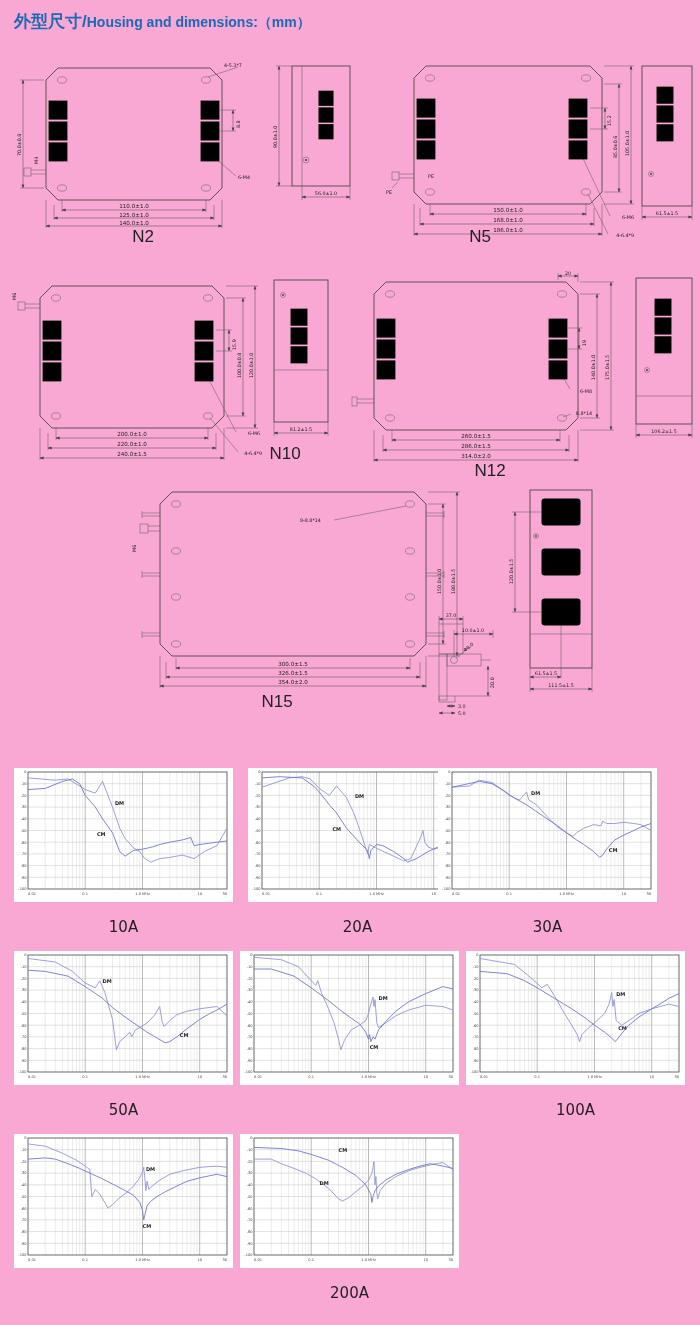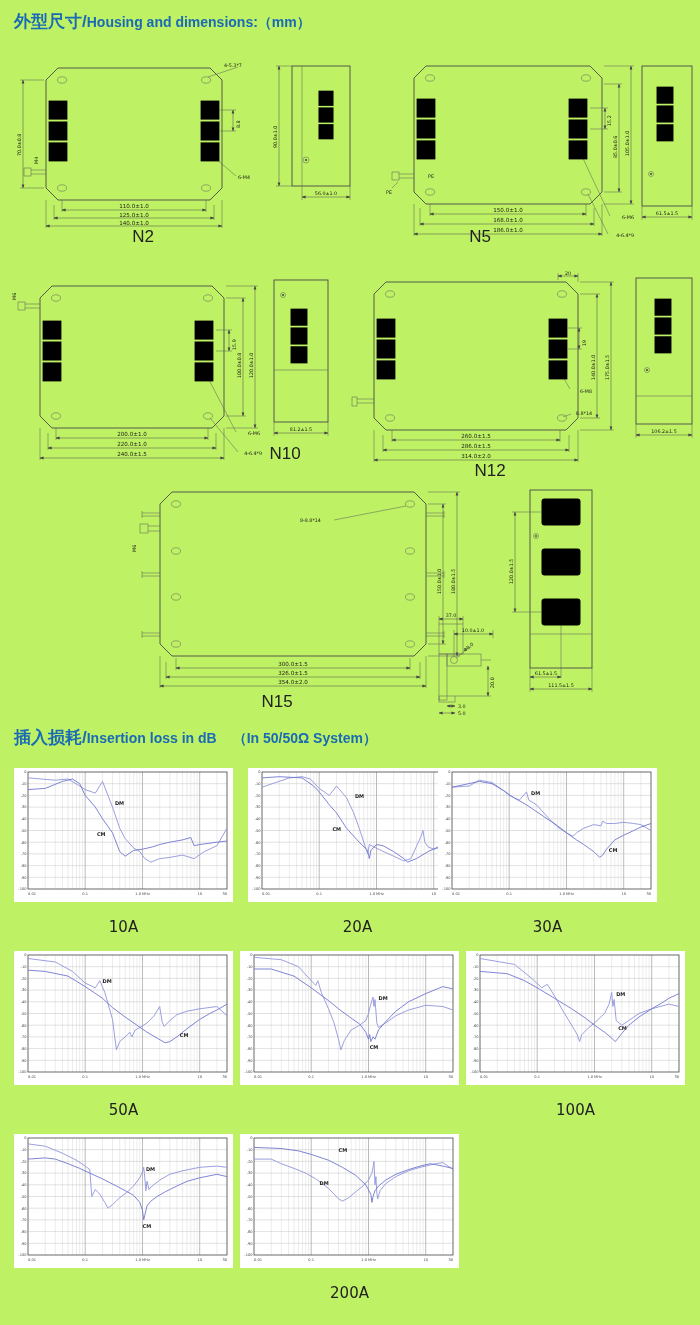--- a/index.html
+++ b/index.html
@@ -1,16 +1,16 @@
 <!DOCTYPE html>
 <html><head>
 <meta charset="utf-8">
 <style>
   html,body{margin:0;padding:0;background:#fff;}
-  .page{position:relative;width:700px;height:1325px;background:#bef264;overflow:hidden;
+  .page{position:relative;width:700px;height:1325px;background:#f9a8d4;overflow:hidden;
         font-family:"Liberation Sans",sans-serif;}
   .sec-h{position:absolute;white-space:nowrap;color:#1a6ab5;font-weight:bold;}
   .sec-h .zh{font-size:17px;}
   .sec-h .en{font-size:14px;}
   .sec-h .note{font-size:14px;margin-left:16px;}
   .plabel{position:absolute;width:100px;text-align:center;font-size:17px;color:#222;
           font-family:Liberation Sans, sans-serif;}
   .dwg{position:absolute;}
   .dwg .ol{fill:none;stroke:#4a4a4a;stroke-width:.9;}
   .dwg .tn{fill:none;stroke:#5a5a5a;stroke-width:.5;}
@@ -409,23 +409,20 @@
     <text x="46" y="9" class="sm" text-anchor="middle">37.0</text>
     <text x="68" y="24" class="sm" text-anchor="middle">10.0±1.0</text>
     <text class="sm" transform="translate(60,44) rotate(-38)">Φ8.0</text>
     <text class="sm" transform="translate(89,80) rotate(-90)">20.0</text>
     <text x="53" y="100" class="sm">3.0</text>
     <text x="53" y="107" class="sm">5.0</text>
   </svg>
 
   <div class="plabel" style="left:227px;top:692px">N15</div>
 
-  <div class="sec-h" style="left:14px;top:726px">
-    <span class="zh">插入损耗/</span><span class="en">Insertion loss in dB</span><span class="note">（In 50/50Ω System）</span>
-  </div>
 
   <div class="chart" style="left:14px;top:768px">
     <svg width="219" height="134" viewBox="0 0 219 134">
         <line x1="31.2" y1="4" x2="31.2" y2="121" stroke="#c9c9c9" stroke-width="0.35"></line>
         <line x1="41.3" y1="4" x2="41.3" y2="121" stroke="#c9c9c9" stroke-width="0.35"></line>
         <line x1="48.5" y1="4" x2="48.5" y2="121" stroke="#c9c9c9" stroke-width="0.35"></line>
         <line x1="54.0" y1="4" x2="54.0" y2="121" stroke="#c9c9c9" stroke-width="0.35"></line>
         <line x1="58.5" y1="4" x2="58.5" y2="121" stroke="#c9c9c9" stroke-width="0.35"></line>
         <line x1="62.4" y1="4" x2="62.4" y2="121" stroke="#c9c9c9" stroke-width="0.35"></line>
         <line x1="65.7" y1="4" x2="65.7" y2="121" stroke="#c9c9c9" stroke-width="0.35"></line>

